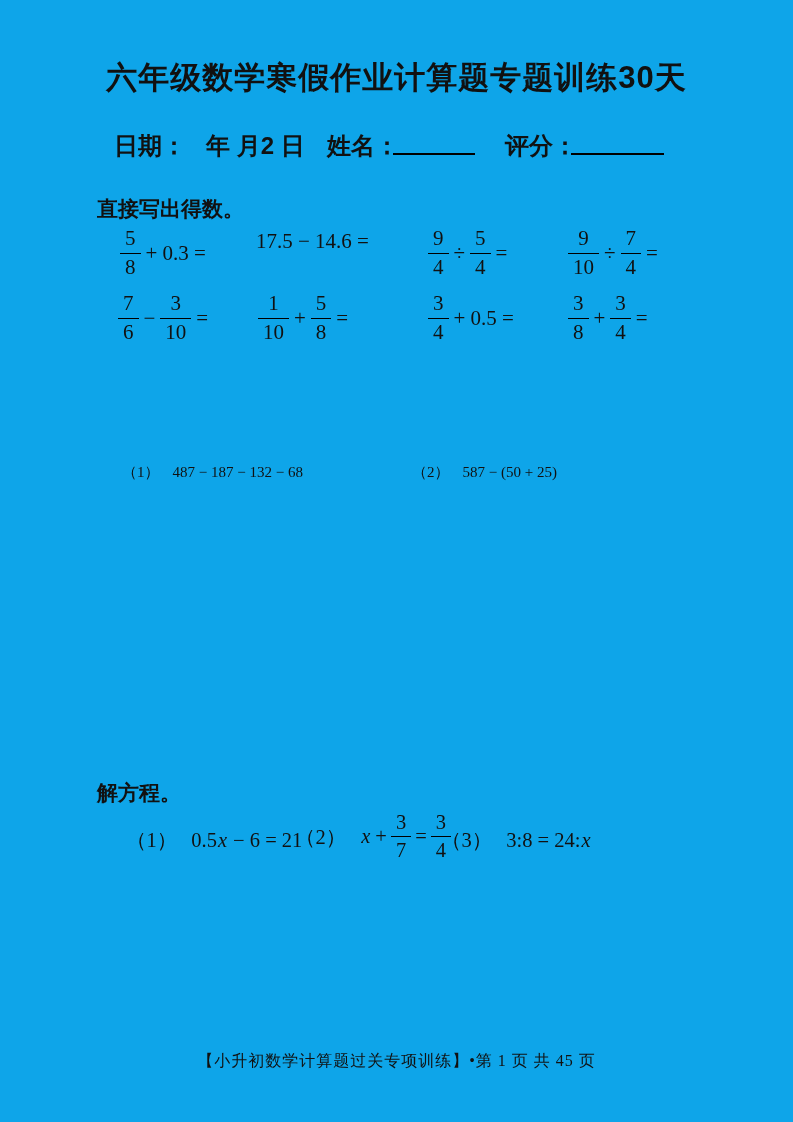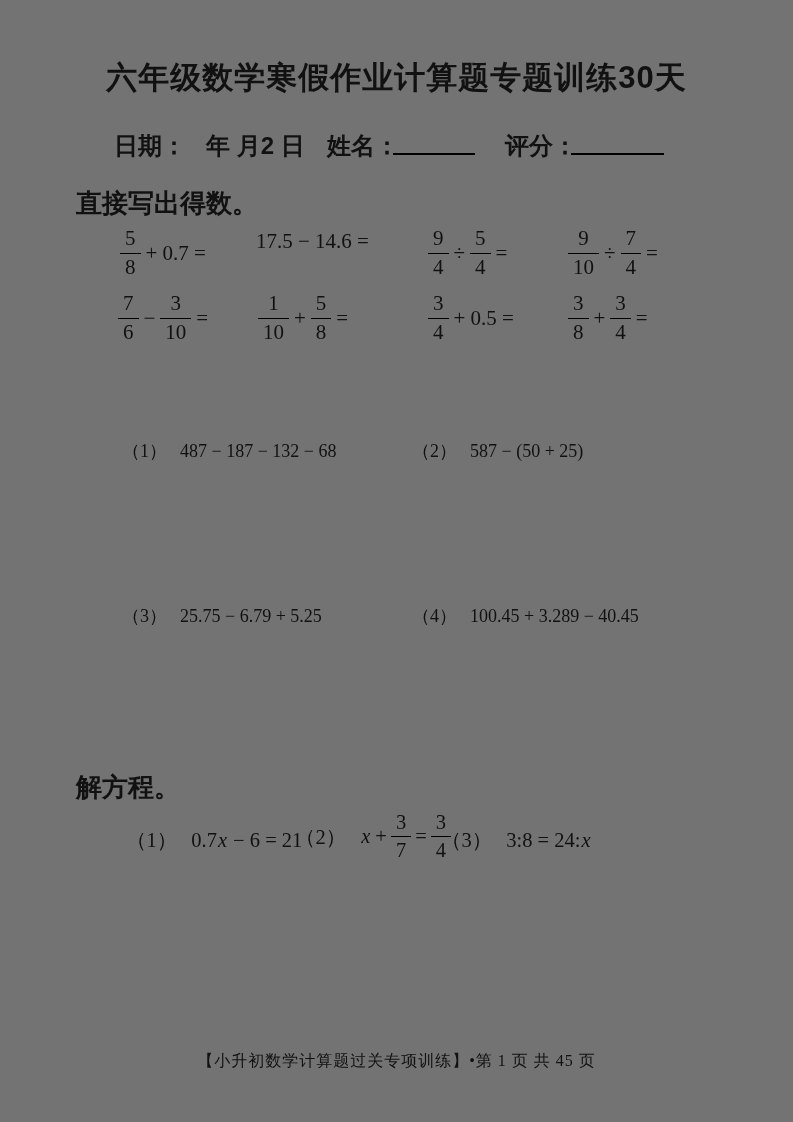--- a/index.html
+++ b/index.html
@@ -1,45 +1,45 @@
 <!DOCTYPE html>
 <html><head>
 <meta charset="utf-8">
 <style>
   html,body { margin:0; padding:0; background:#ffffff; }
   .page {
     position:relative; width:793px; height:1122px; margin:0 auto;
-    background:#737373; color:#111; overflow:hidden;
+    background:#0ea5e9; color:#111; overflow:hidden;
     font-family:"Liberation Serif", serif;
   }
   .doc-title {
     position:absolute; top:57px; left:0; width:100%; text-align:center;
     font-family:"Liberation Sans", sans-serif; font-weight:bold;
     font-size:31px; letter-spacing:1px; white-space:nowrap;
   }
   .h-item {
     position:absolute; top:130px; white-space:nowrap;
     font-family:"Liberation Sans", sans-serif; font-weight:bold; font-size:24px;
   }
   .blank-line {
     position:absolute; display:inline-block;
     border-bottom:2px solid #000; height:22px;
   }
   .sec-heading {
-    position:absolute; left:76px; white-space:nowrap;
-    font-family:"Liberation Sans", sans-serif; font-weight:bold; font-size:26px;
+    position:absolute; left:97px; white-space:nowrap;
+    font-family:"Liberation Sans", sans-serif; font-weight:bold; font-size:21px;margin-top:9px;
   }
   .math {
     position:absolute; display:flex; align-items:center; gap:5px;
     font-size:21px; height:62px; white-space:nowrap;
   }
   .frac { display:inline-block; text-align:center; }
   .frac .num { display:block; padding:0 5px 1px; border-bottom:1.5px solid #000; line-height:1.22; }
   .frac .den { display:block; padding:1px 5px 0; line-height:1.22; }
-  .ms { position:absolute; font-size:18px; white-space:nowrap; }
+  .ms { position:absolute; font-size:15px; white-space:nowrap;margin-top:24px; }
   .ms .pnum { margin-right:13px; }
   .eq { position:absolute; display:flex; align-items:center; gap:4px; font-size:20.5px; white-space:nowrap; }
   .eq .pnum { margin-right:10px; }
   .var { font-style:italic; padding:0 1px; }
   .doc-footer {
     position:absolute; top:1051px; left:0; width:100%; text-align:center;
     font-size:16px; letter-spacing:1px; white-space:nowrap;
   }
 </style>
 </head>
@@ -56,21 +56,21 @@
   <span class="h-item" style="left:505px;">评分：</span>
   <span class="blank-line" style="left:571px; top:131px; width:93px;"></span>
 
   <div class="sec-heading" style="top:186px;">直接写出得数。</div>
 
   <div class="math" style="left:120px; top:222px;">
     <span class="frac">
         <span class="num">5</span>
         <span class="den">8</span>
       </span>
-    <span>+ 0.7 =</span>
+    <span>+ 0.3 =</span>
   </div>
   <div class="math" style="left:256px; top:210px;">
     <span>17.5 − 14.6 =</span>
   </div>
   <div class="math" style="left:428px; top:222px;">
     <span class="frac">
         <span class="num">9</span>
         <span class="den">4</span>
       </span>
     <span>÷</span>
@@ -137,32 +137,26 @@
     <span>=</span>
   </div>
 
 
   <div class="ms" style="left:122px; top:439px;">
     <span class="pnum">（1）</span><span>487 − 187 − 132 − 68</span>
   </div>
   <div class="ms" style="left:412px; top:439px;">
     <span class="pnum">（2）</span><span>587 − (50 + 25)</span>
   </div>
-  <div class="ms" style="left:122px; top:604px;">
-    <span class="pnum">（3）</span><span>25.75 − 6.79 + 5.25</span>
-  </div>
-  <div class="ms" style="left:412px; top:604px;">
-    <span class="pnum">（4）</span><span>100.45 + 3.289 − 40.45</span>
-  </div>
 
   <div class="sec-heading" style="top:770px;">解方程。</div>
 
   <div class="eq" style="left:126px; top:826px;">
     <span class="pnum">（1）</span>
-      <span><span>0.7</span><i class="var">x</i><span> − 6 = 21</span></span>
+      <span><span>0.5</span><i class="var">x</i><span> − 6 = 21</span></span>
   </div>
   <div class="eq" style="left:295px; top:810px;">
     <span class="pnum">（2）</span>
     <i class="var">x</i>
     <span>+</span>
     <span class="frac">
         <span class="num">3</span>
         <span class="den">7</span>
       </span>
     <span>=</span>

